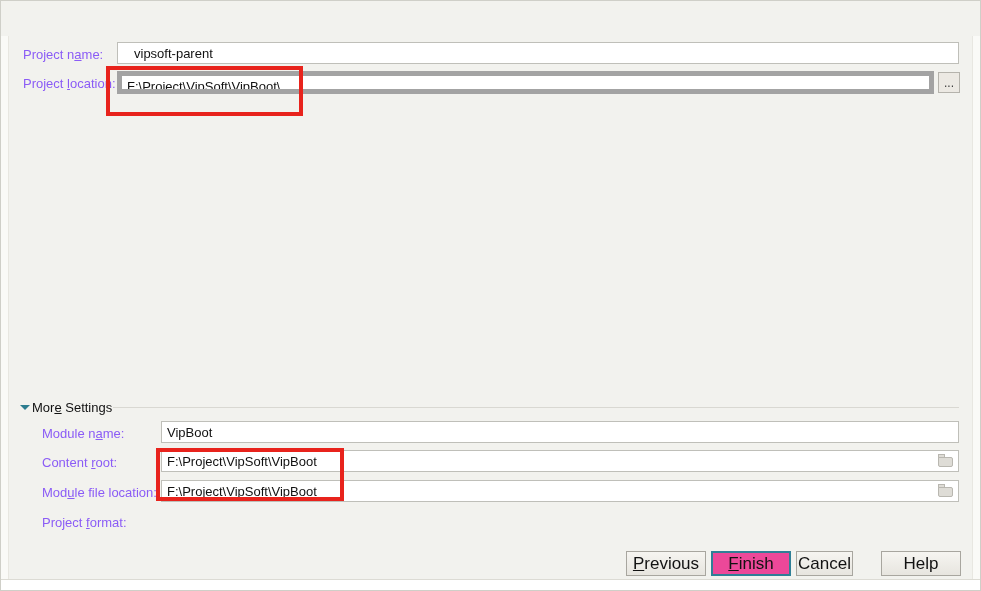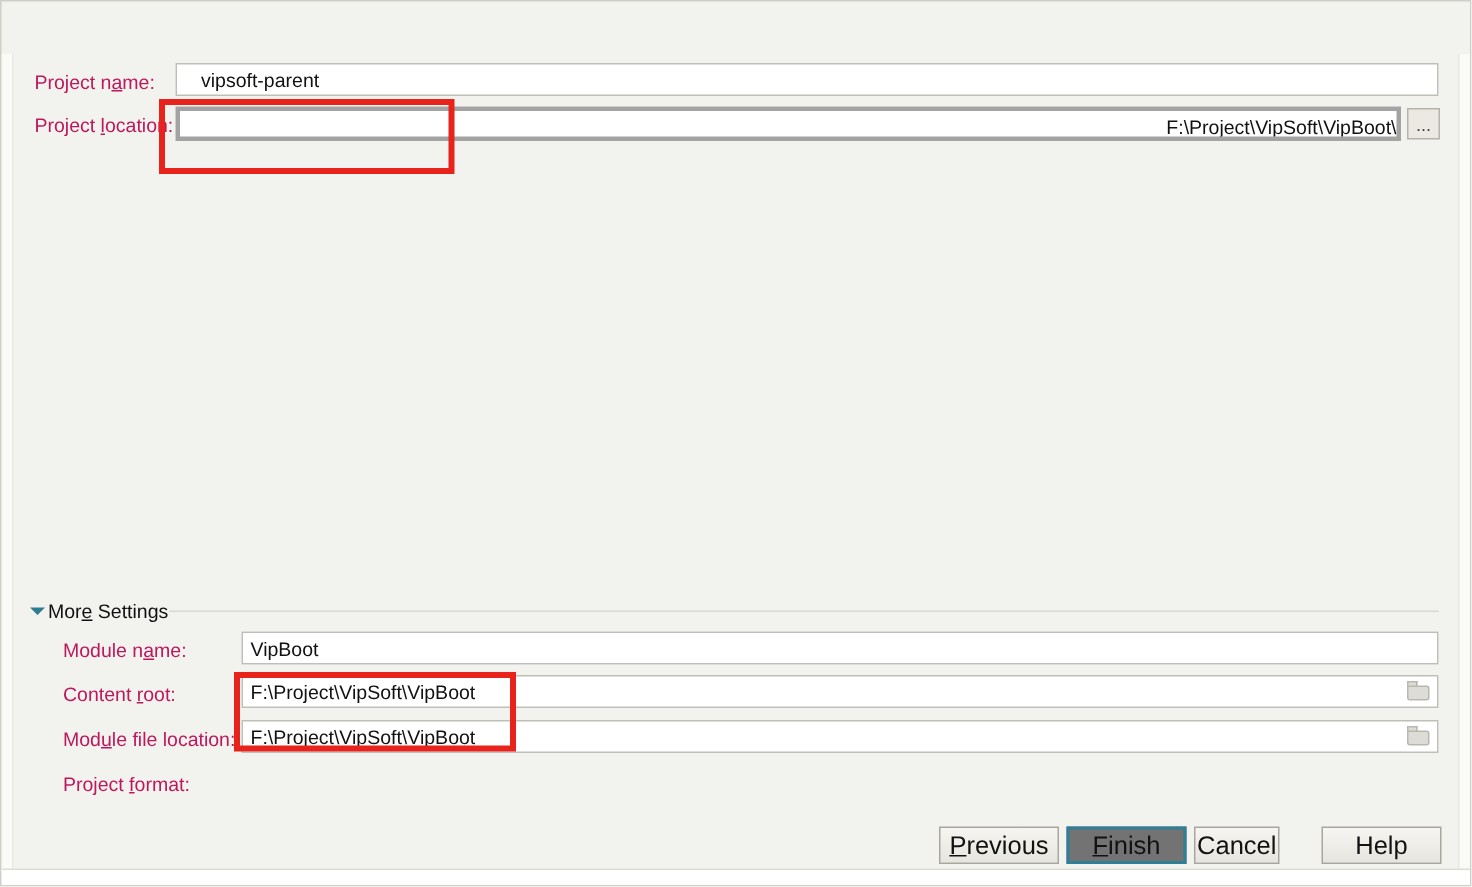--- a/index.html
+++ b/index.html
@@ -76,39 +76,38 @@
     line-height: 22px;
     text-align: center;
     cursor: pointer;
     border: 1px solid #d9d9d4;
     box-sizing: border-box;
   }
   
   .row-label {
     position: absolute;
     font-size: 13px;
-    color: #be185d;
+    color: #8b5cf6;
     white-space: nowrap;
   }
   .mn { text-decoration: underline; }
   .field {
     position: absolute;
     background: #ffffff;
     border: 1px solid #bfbfb9;
     box-sizing: border-box;
     font-size: 13px;
     color: #111111;
     line-height: 22px;
     padding-left: 5px;
     white-space: nowrap;
     overflow: hidden;
   }
   .field.focused {
-    border: 3px solid #a3a3a3;
-    text-align: right;
+    border: 5px solid #a3a3a3;
   }
   .field.combo {
     background: #edece7;
     border: 1px solid #c2c1ba;
   }
   .browse-sq {
     position: absolute;
     background: #ece9e3;
     border: 1px solid #b5b3ac;
     box-sizing: border-box;
@@ -179,21 +178,21 @@
     border: 1px solid #a8a69f;
     box-sizing: border-box;
     font-size: 17px;
     color: #121212;
     line-height: 23px;
     text-align: center;
     cursor: pointer;
   }
   .btn.default {
     border: 2px solid #2f7f96;
-    background: #737373;
+    background: #ec4899;
     line-height: 21px;
   }
   
   .annot {
     position: absolute;
     border: 4px solid #e8231c;
     box-sizing: border-box;
     pointer-events: none;
   }
   .bottom-edge {

